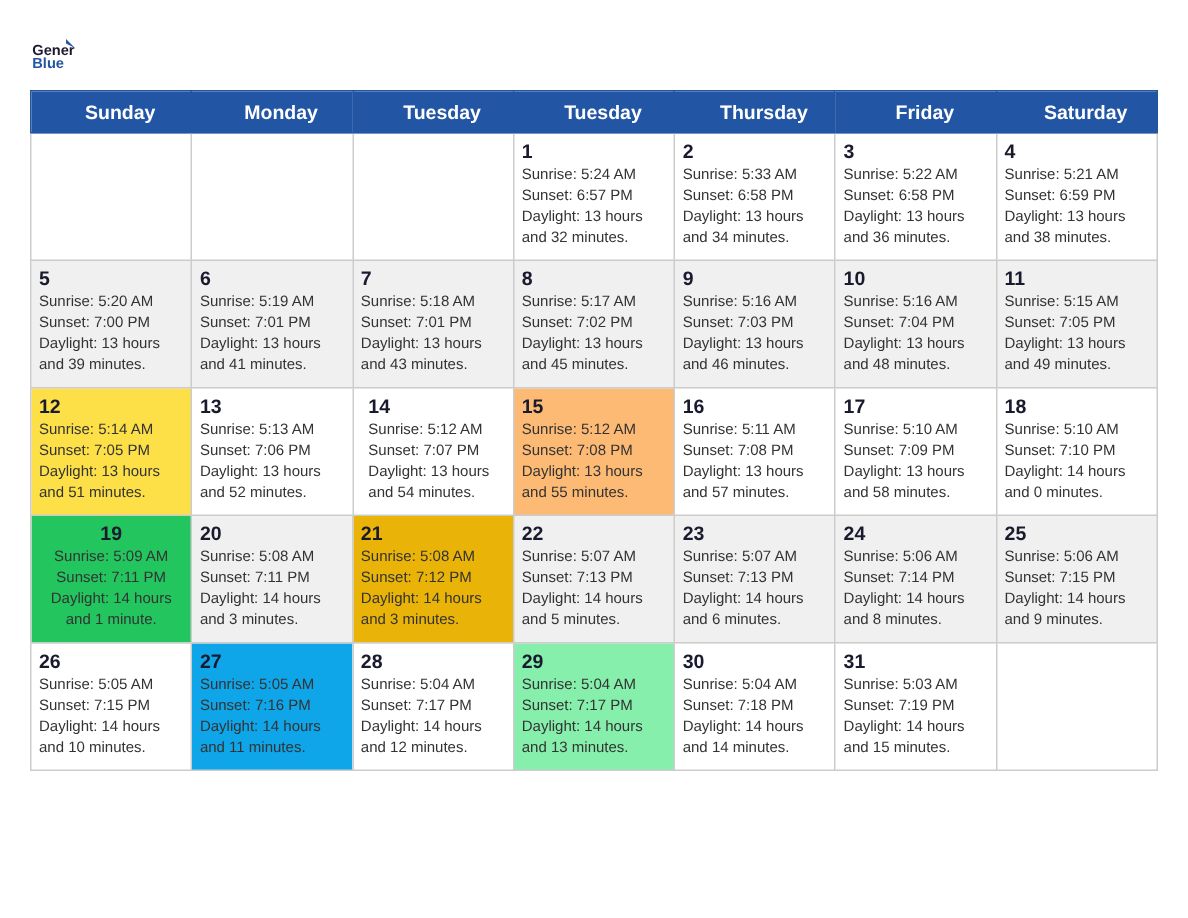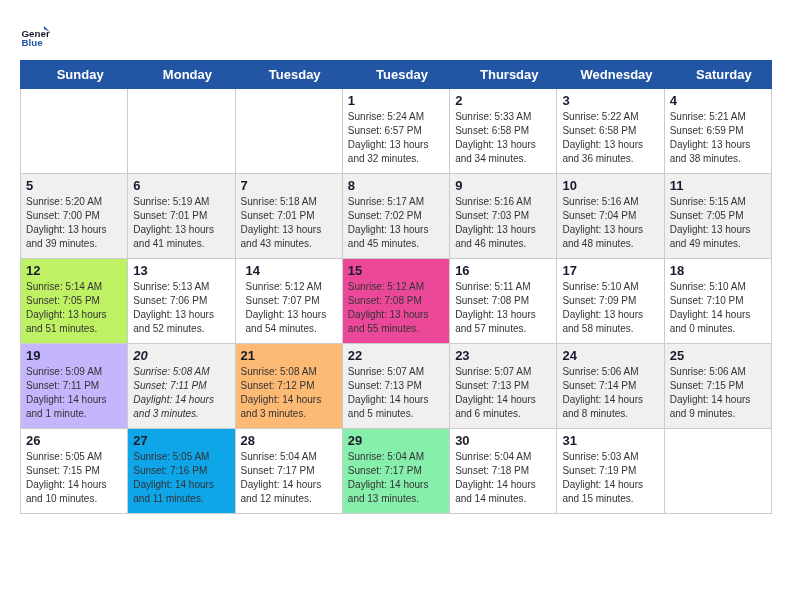--- a/index.html
+++ b/index.html
@@ -97,21 +97,21 @@
 </div>
 
 <table>
   <thead>
     <tr>
     <th>Sunday</th>
         <th>Monday</th>
         <th>Tuesday</th>
         <th>Tuesday</th>
         <th>Thursday</th>
-        <th>Wednesday</th>
+        <th>Friday</th>
         <th>Saturday</th>
       </tr>
   </thead>
   <tbody id="calendar-body">
   <tr>
         <td class="empty"></td>
         <td class="empty"></td>
         <td class="empty"></td>
         <td style="background: rgb(255, 255, 255);">
           <span class="day-num">1</span>
@@ -187,42 +187,42 @@
         </td>
         <td style="background: rgb(240, 240, 240);">
           <span class="day-num">11</span>
           <div class="day-info" style="white-space: pre-line;">Sunrise: 5:15 AM
 Sunset: 7:05 PM
 Daylight: 13 hours
 and 49 minutes.</div>
         </td>
       </tr>
       <tr>
-        <td style="background: #bef264;">
+        <td style="background: #fde047;">
           <span class="day-num">12</span>
           <div class="day-info" style="white-space: pre-line;">Sunrise: 5:14 AM
 Sunset: 7:05 PM
 Daylight: 13 hours
 and 51 minutes.</div>
         </td>
         <td style="background: rgb(255, 255, 255);">
           <span class="day-num">13</span>
           <div class="day-info" style="white-space: pre-line;">Sunrise: 5:13 AM
 Sunset: 7:06 PM
 Daylight: 13 hours
 and 52 minutes.</div>
         </td>
         <td style="background: rgb(255, 255, 255); padding-left: 10px;">
           <span class="day-num">14</span>
           <div class="day-info" style="white-space: pre-line;">Sunrise: 5:12 AM
 Sunset: 7:07 PM
 Daylight: 13 hours
 and 54 minutes.</div>
         </td>
-        <td style="background: #ec4899;">
+        <td style="background: #fdba74;">
           <span class="day-num">15</span>
           <div class="day-info" style="white-space: pre-line;">Sunrise: 5:12 AM
 Sunset: 7:08 PM
 Daylight: 13 hours
 and 55 minutes.</div>
         </td>
         <td style="background: rgb(255, 255, 255);">
           <span class="day-num">16</span>
           <div class="day-info" style="white-space: pre-line;">Sunrise: 5:11 AM
 Sunset: 7:08 PM
@@ -238,35 +238,35 @@
         </td>
         <td style="background: rgb(255, 255, 255);">
           <span class="day-num">18</span>
           <div class="day-info" style="white-space: pre-line;">Sunrise: 5:10 AM
 Sunset: 7:10 PM
 Daylight: 14 hours
 and 0 minutes.</div>
         </td>
       </tr>
       <tr>
-        <td style="background: #c4b5fd;">
+        <td style="background: #22c55e; text-align: center;">
           <span class="day-num">19</span>
           <div class="day-info" style="white-space: pre-line;">Sunrise: 5:09 AM
 Sunset: 7:11 PM
 Daylight: 14 hours
 and 1 minute.</div>
         </td>
-        <td style="background: rgb(240, 240, 240); font-style: italic;">
+        <td style="background: rgb(240, 240, 240);">
           <span class="day-num">20</span>
           <div class="day-info" style="white-space: pre-line;">Sunrise: 5:08 AM
 Sunset: 7:11 PM
 Daylight: 14 hours
 and 3 minutes.</div>
         </td>
-        <td style="background: #fdba74; margin-left: 44px;">
+        <td style="background: #eab308; margin-left: 44px;">
           <span class="day-num">21</span>
           <div class="day-info" style="white-space: pre-line;">Sunrise: 5:08 AM
 Sunset: 7:12 PM
 Daylight: 14 hours
 and 3 minutes.</div>
         </td>
         <td style="background: rgb(240, 240, 240);">
           <span class="day-num">22</span>
           <div class="day-info" style="white-space: pre-line;">Sunrise: 5:07 AM
 Sunset: 7:13 PM

